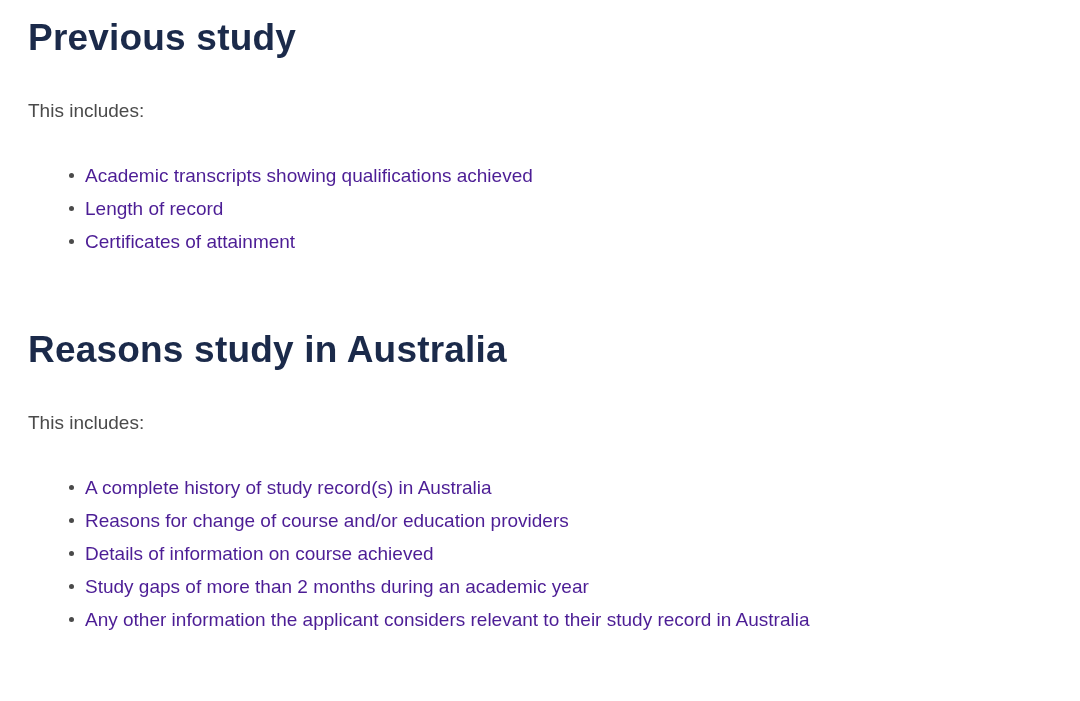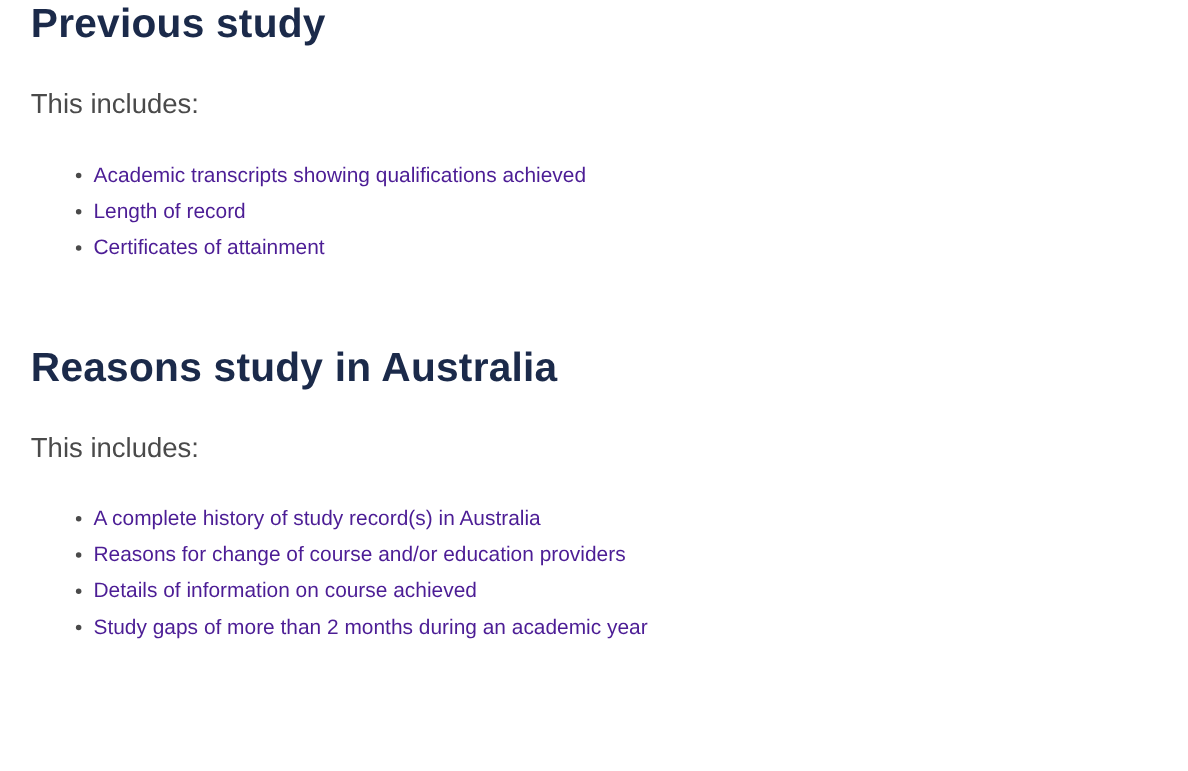--- a/index.html
+++ b/index.html
@@ -7,39 +7,39 @@
     padding: 0;
     background: #ffffff;
   }
   body {
     width: 1080px;
     height: 701px;
     font-family: "Liberation Sans", sans-serif;
     overflow: hidden;
   }
   .page {
-    padding: 0 28px 0 28px;
+    padding: 16px 28px 0 28px;
     box-sizing: border-box;
     width: 100%;
     height: 100%;
   }
   .section-heading {
     margin: 0;
     font-size: 37px;
     line-height: 44px;
     font-weight: 700;
     letter-spacing: 0.2px;
     color: #1b2a4a;
   }
   .section + .section .section-heading {
     margin-top: 70px;
   }
   .intro {
     margin: 40px 0 0 0;
-    font-size: 25px;
+    font-size: 19px;
     line-height: 22px;
     color: #4a4a4a;
   }
   ul.doc-list {
     margin: 37px 0 0 0;
     padding: 0 0 0 57px;
     list-style: none;
   }
   ul.doc-list li {
     position: relative;
@@ -74,16 +74,17 @@
   </section>
 
   <section class="section">
     <h1 class="section-heading">Reasons study in Australia</h1>
     <p class="intro">This includes:</p>
     <ul class="doc-list">
       <li>A complete history of study record(s) in Australia</li>
       <li>Reasons for change of course and/or education providers</li>
       <li>Details of information on course achieved</li>
       <li>Study gaps of more than 2 months during an academic year</li>
+      <li>Any other information the applicant considers relevant to their study record in Australia</li>
     </ul>
   </section>
 
 </div>
 
 </body></html>

